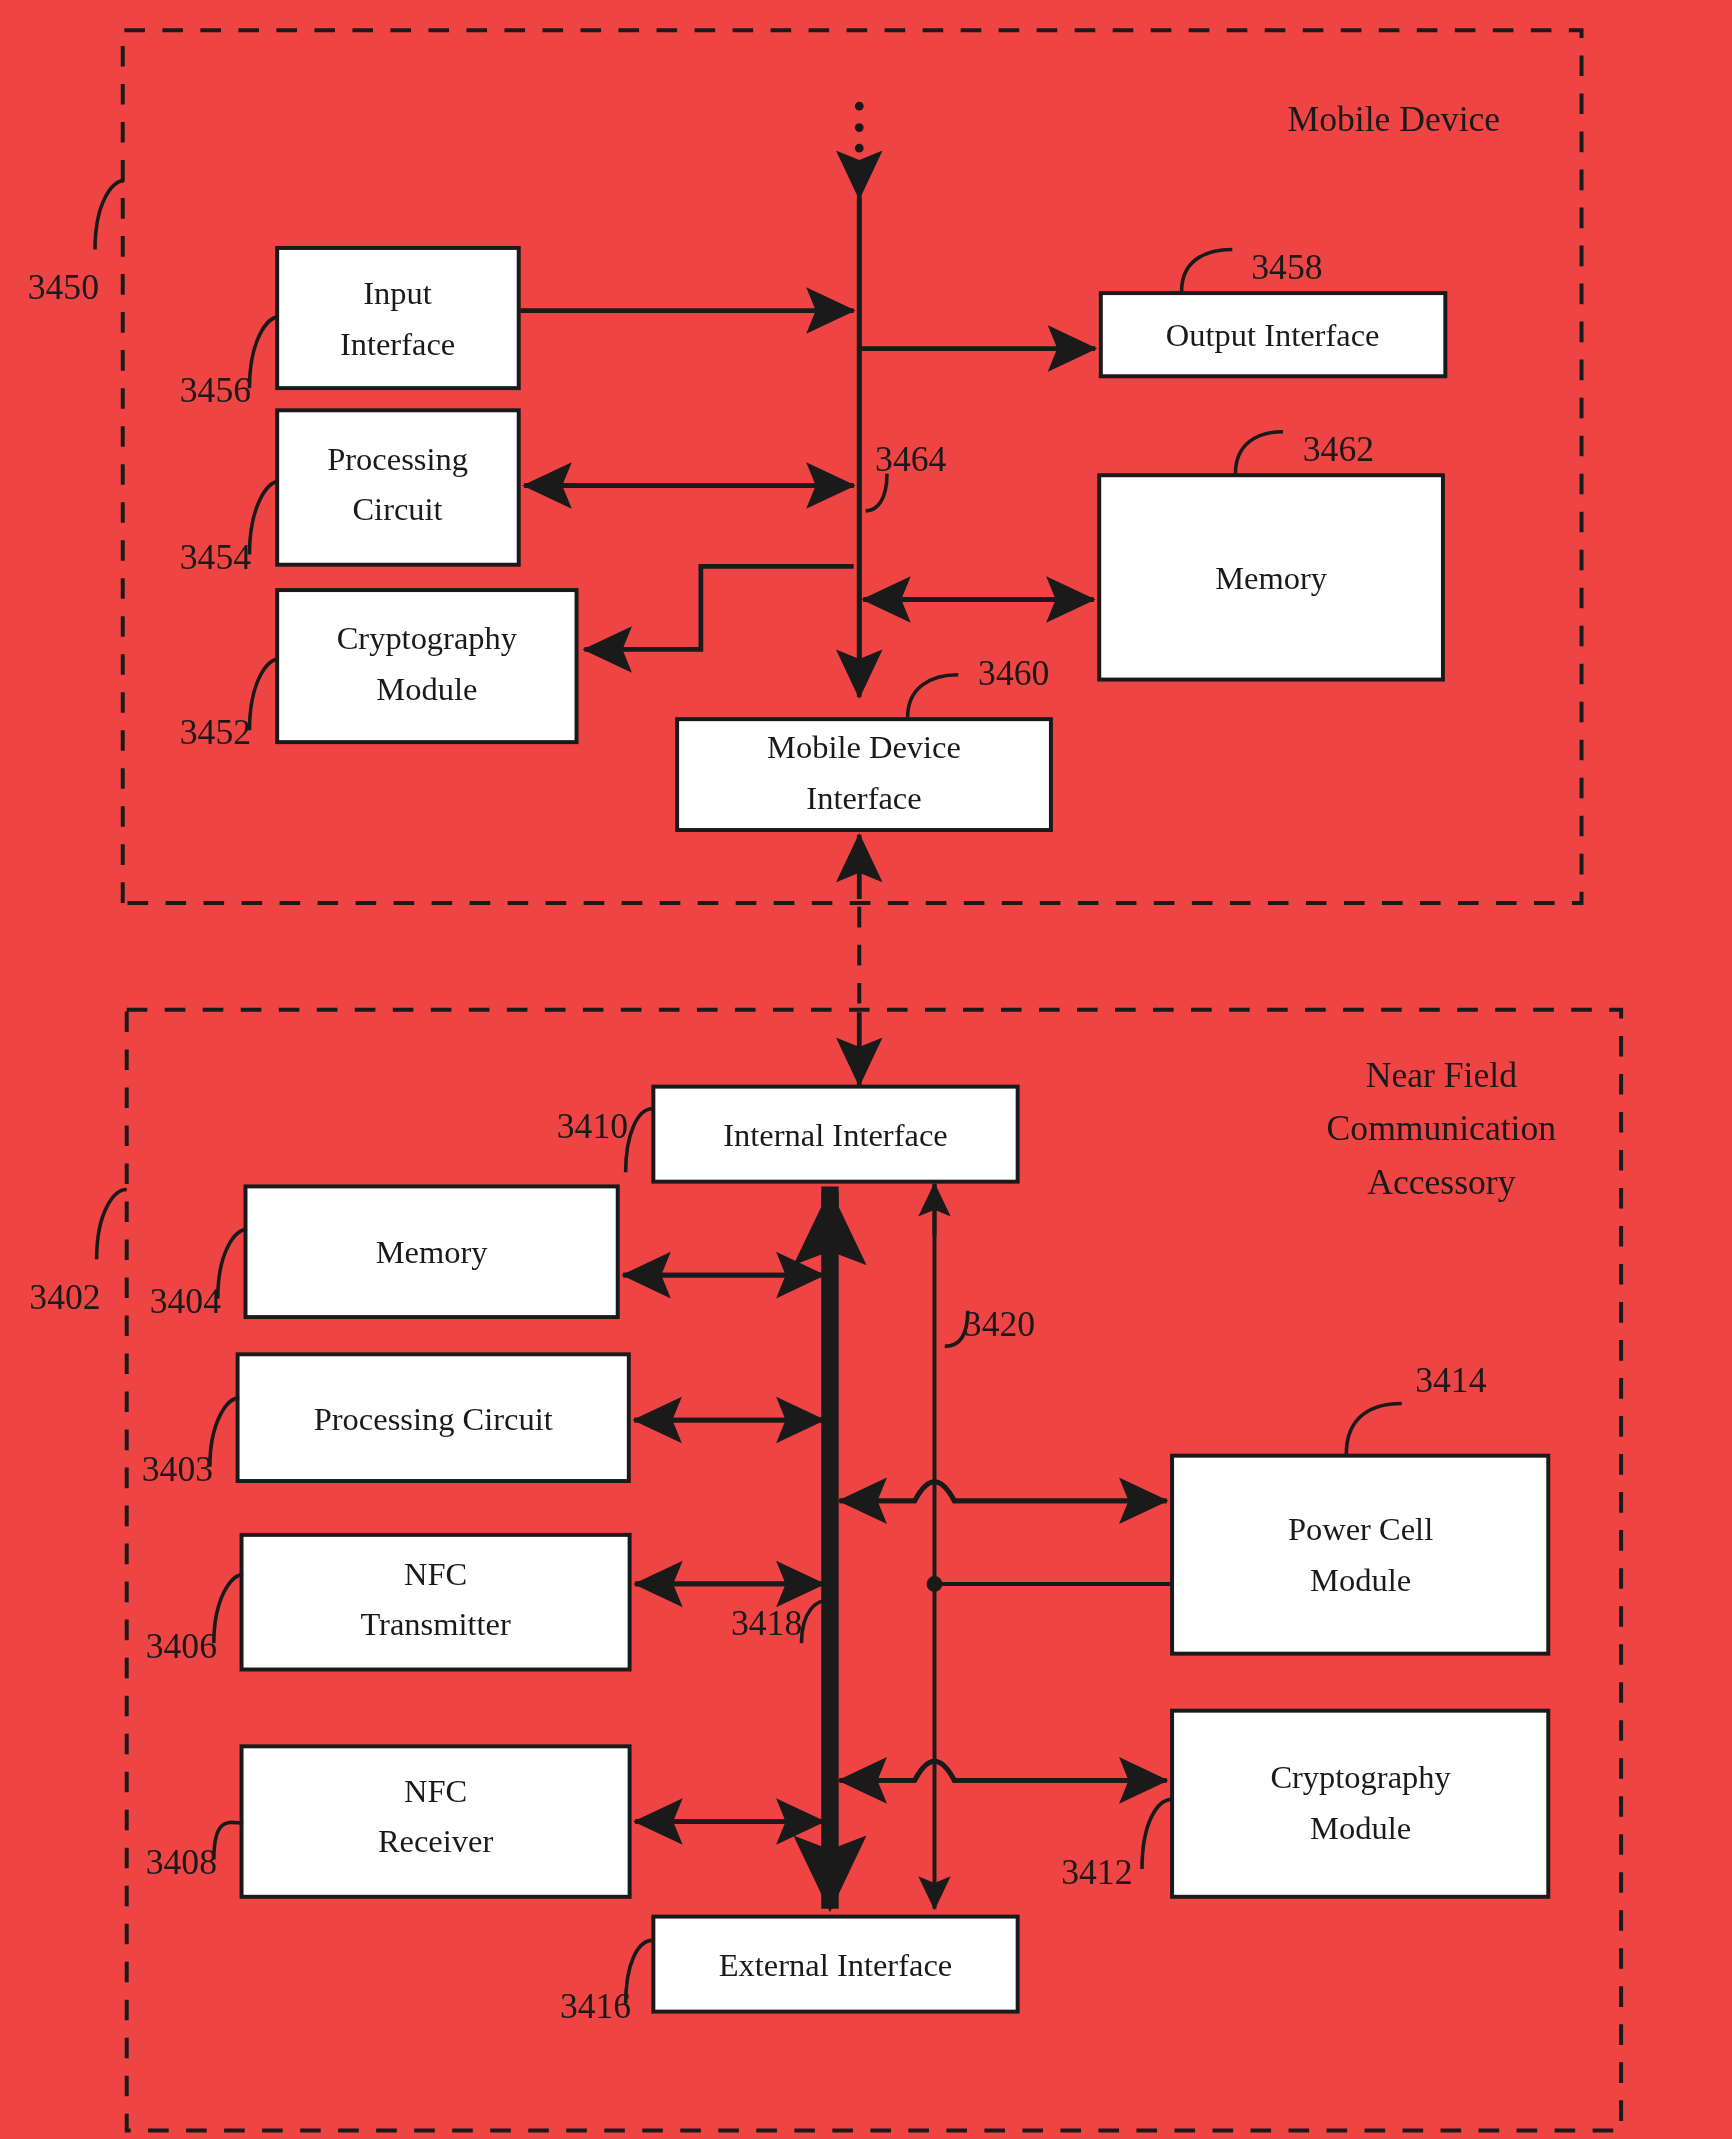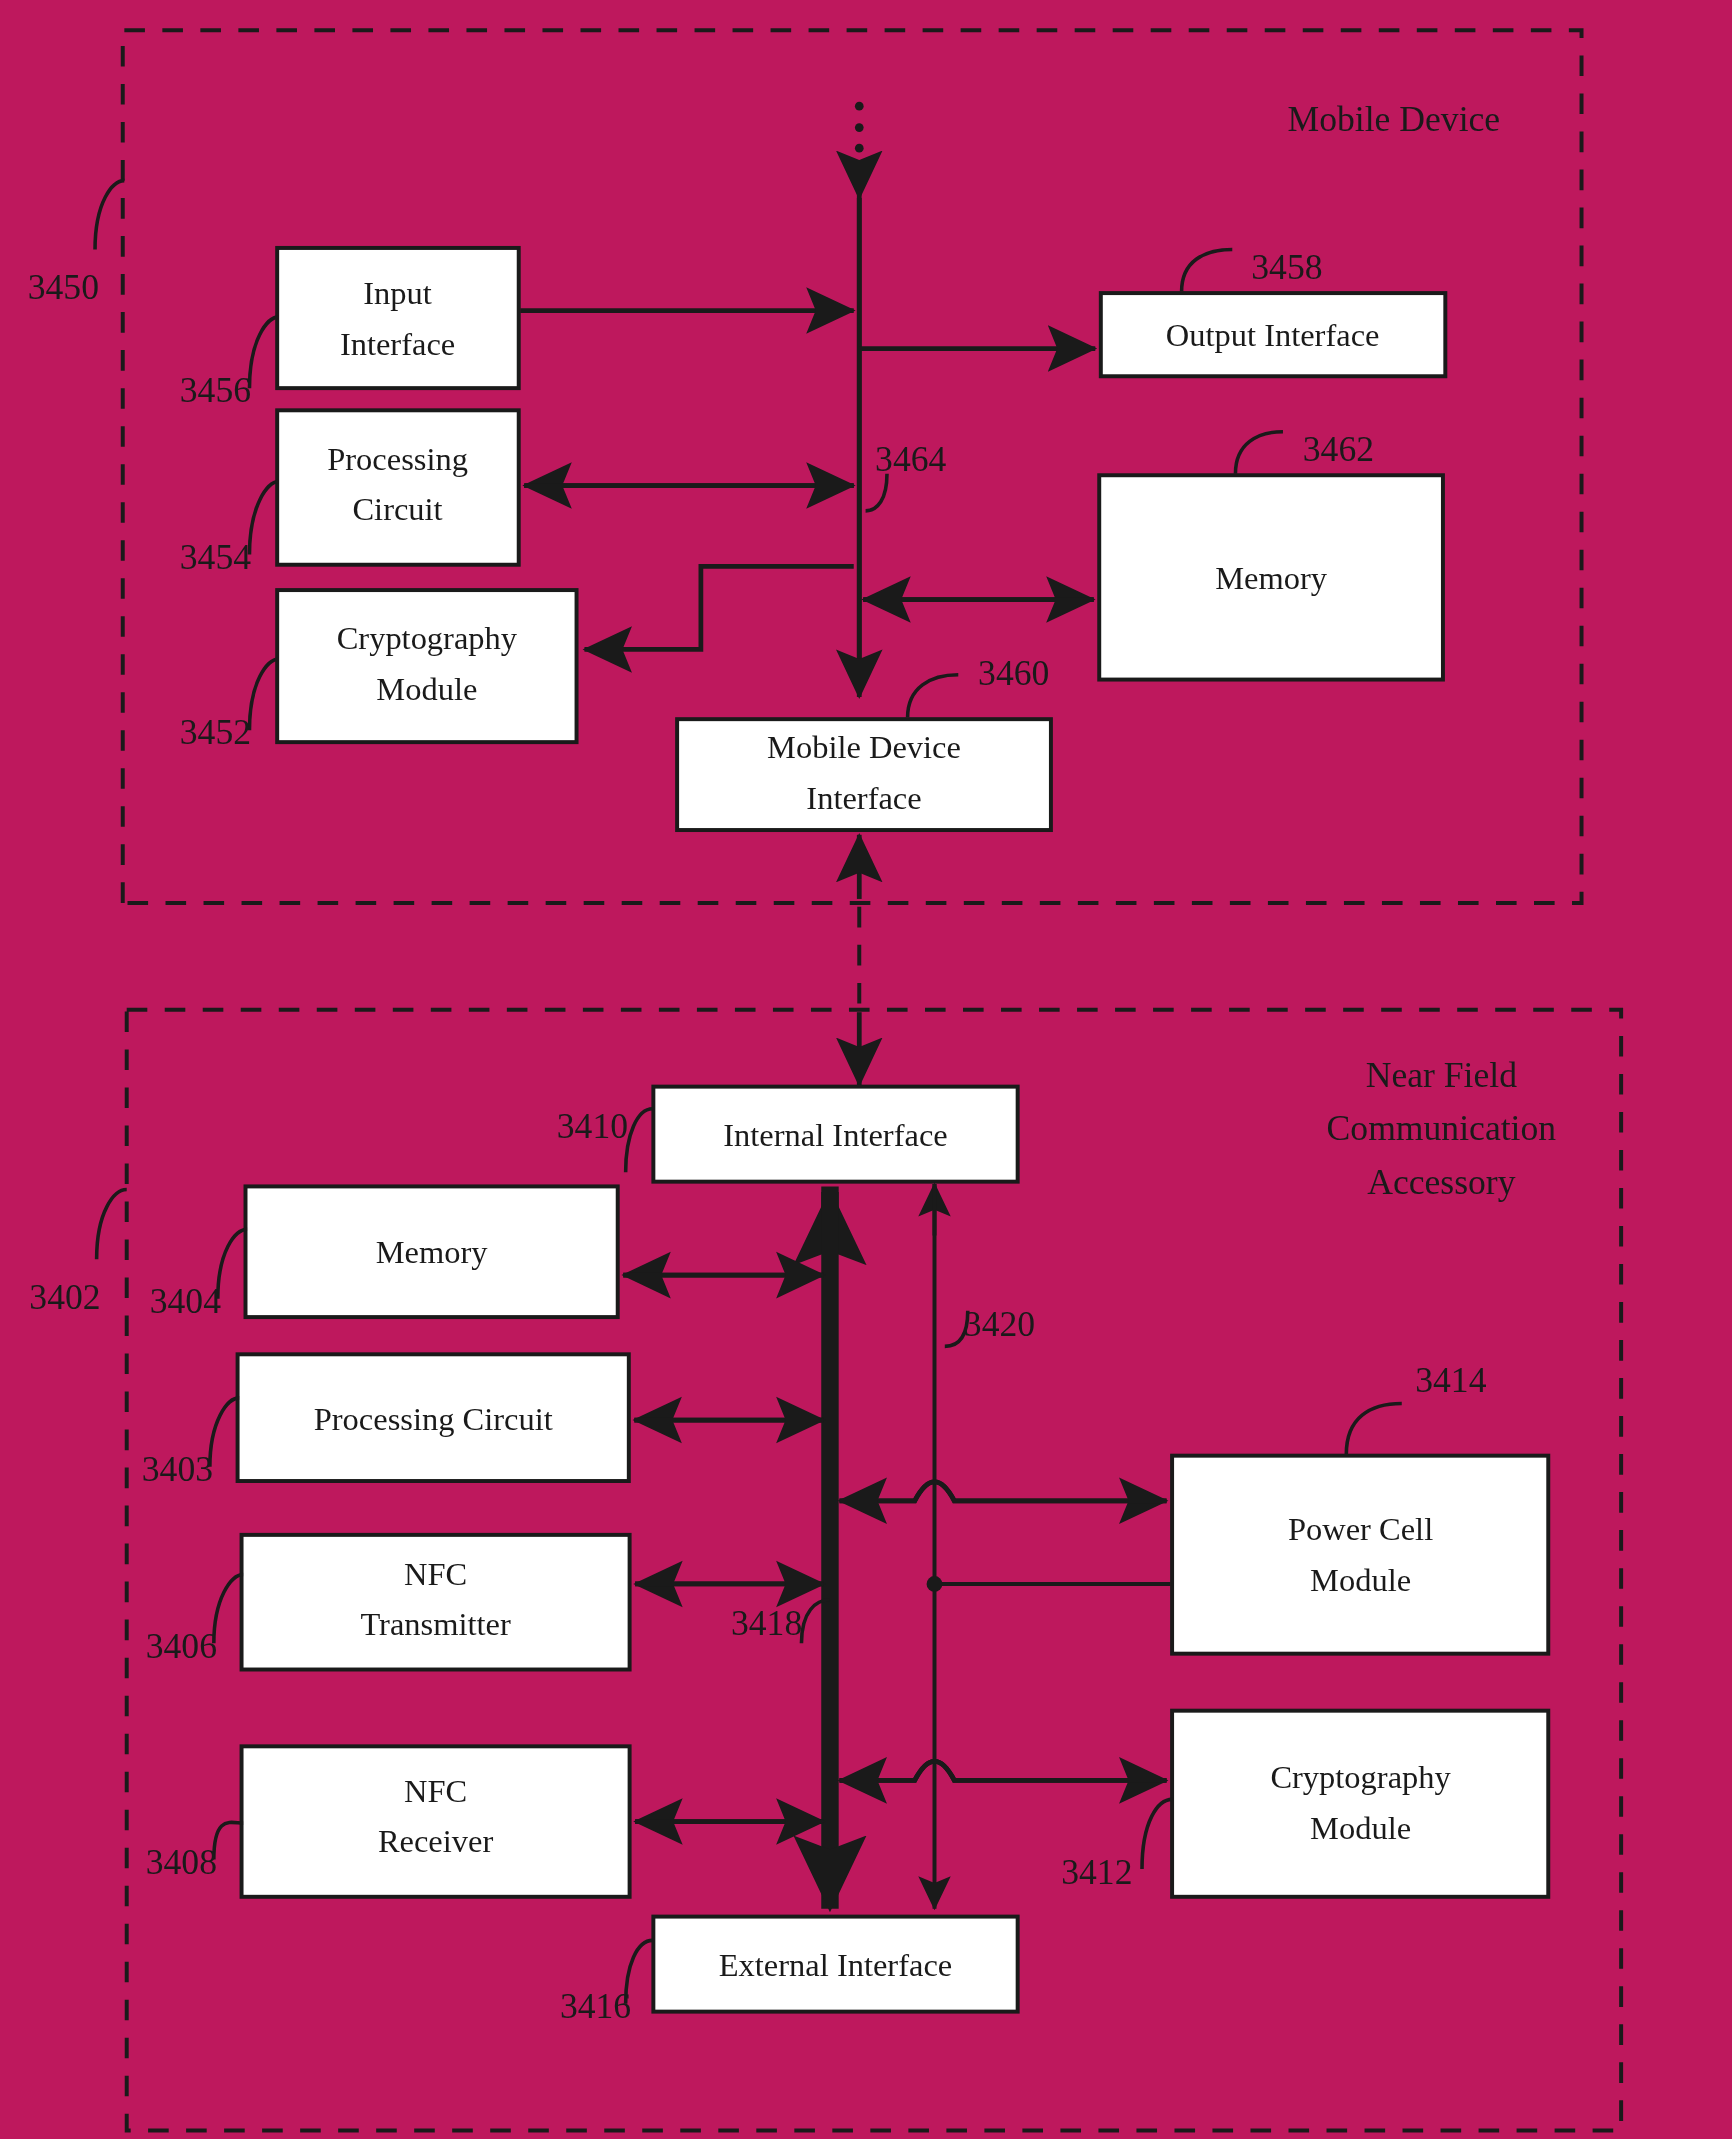--- a/index.html
+++ b/index.html
@@ -1,17 +1,17 @@
 <!DOCTYPE html>
 <html style="font-size:12.7px"><head>
 <meta charset="utf-8">
 <style>
   html,body{margin:0;padding:0;background:#ffffff;}
   body{width:1732px;height:2140px;font-family:"Liberation Serif",serif;}
-  #stage{position:relative;width:1732px;height:2140px;overflow:hidden;background:#be185d;}
+  #stage{position:relative;width:1732px;height:2140px;overflow:hidden;background:#ef4444;}
   svg{position:absolute;left:0;top:0;}
   .blk{fill:#ffffff;stroke:#1a1a1a;stroke-width:5;}
   .dashbox{fill:none;stroke:#1a1a1a;stroke-width:5;stroke-dasharray:26 22;}
   .dashline{fill:none;stroke:#1a1a1a;stroke-width:5;stroke-dasharray:26 22;}
   .ln{stroke:#1a1a1a;stroke-width:6;fill:none;}
   .lnthin{stroke:#1a1a1a;stroke-width:5;fill:none;}
   .lnfat{stroke:#1a1a1a;stroke-width:22;fill:none;}
   .lead{stroke:#1a1a1a;stroke-width:4.5;fill:none;}
   text{fill:#1a1a1a;font-family:"Liberation Serif",serif;}
   .boxlabel{font-size:41px;text-anchor:middle;}

